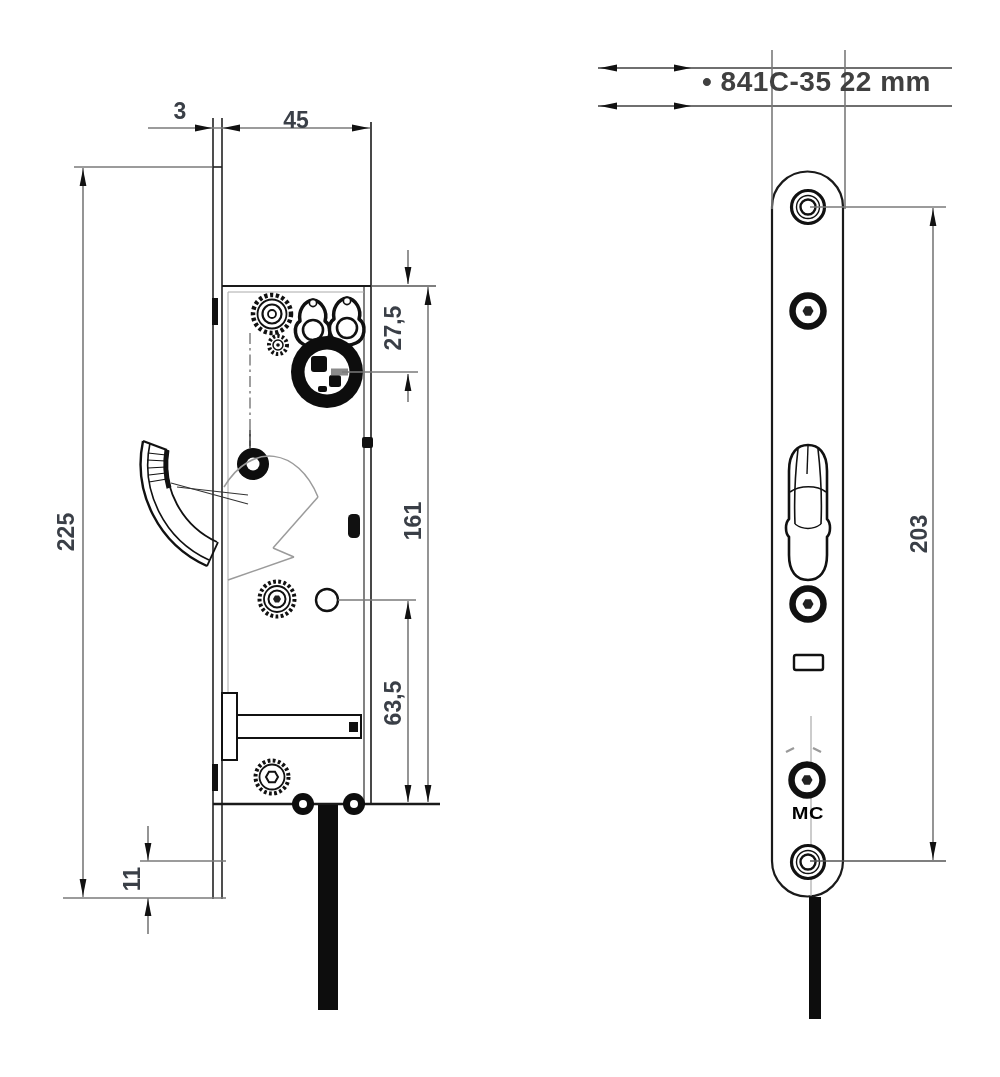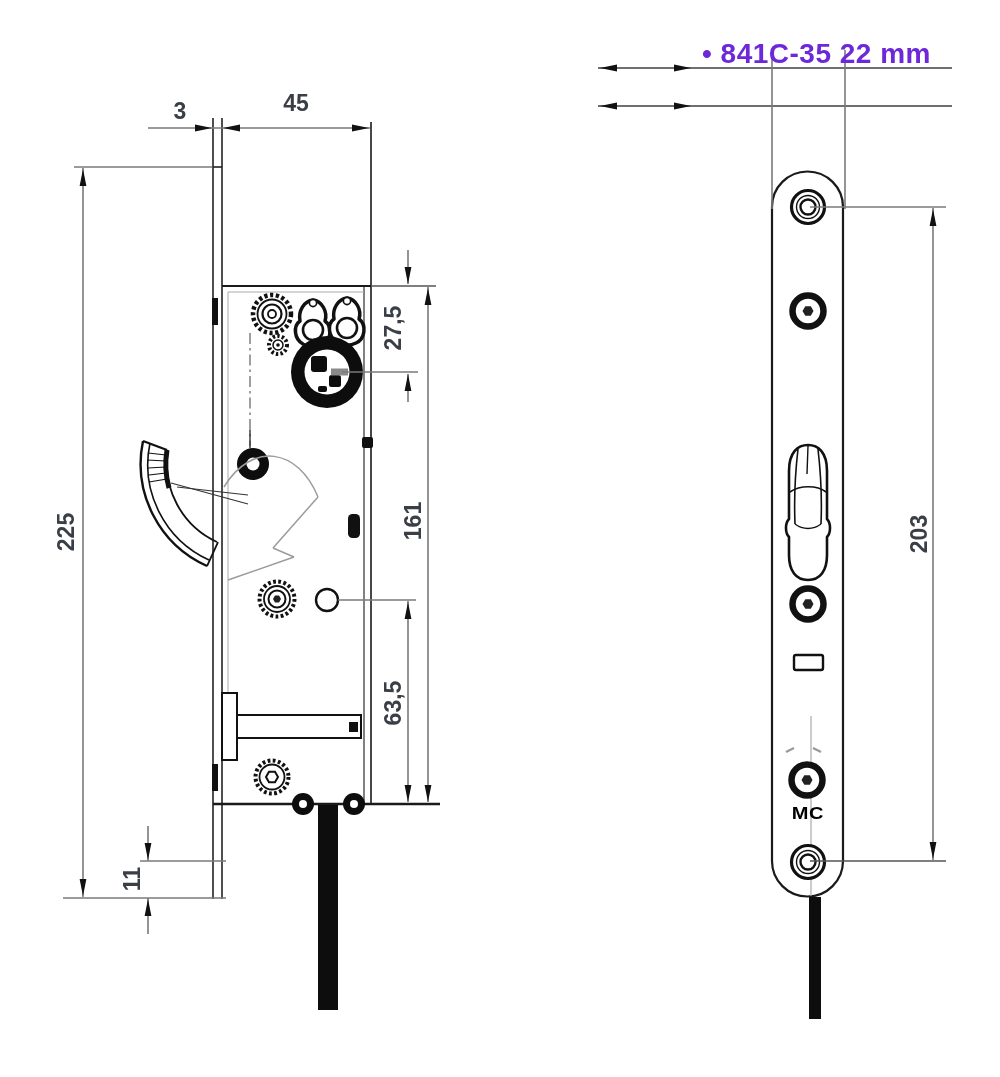--- a/index.html
+++ b/index.html
@@ -3,22 +3,22 @@
 <meta charset="utf-8">
 <style>
   html,body{margin:0;padding:0;background:#ffffff;}
   .canvas{position:relative;width:1000px;height:1077px;background:#fff;overflow:hidden;
           font-family:"Liberation Sans",sans-serif;}
   svg{position:absolute;left:0;top:0;}
   .dim-label{position:absolute;font-family:"Liberation Sans",sans-serif;font-weight:600;
              font-size:23px;color:#3a3f47;transform:translate(-50%,-50%);white-space:nowrap;}
   .dim-label.rot{transform:translate(-50%,-50%) rotate(-90deg);}
   .variant-label{position:absolute;font-family:"Liberation Sans",sans-serif;font-weight:600;
-             font-size:28px;color:#6d28d9;transform:translateY(-50%);white-space:nowrap;
-             letter-spacing:0.5px;}
+             font-size:28px;color:#404040;transform:translateY(-50%);white-space:nowrap;
+             letter-spacing:0.5px;margin-top:28px;}
   .logo-label{position:absolute;font-family:"Liberation Sans",sans-serif;font-weight:900;
              font-size:16px;color:#000;transform:translate(-50%,-50%) scale(1.25,1);
              letter-spacing:0.5px;}
 </style>
 </head>
 <body>
 
 <div class="canvas">
 
 <svg width="1000" height="1077" viewBox="0 0 1000 1077">
@@ -229,21 +229,21 @@
     <polygon points="600,106 617,102.6 617,109.4"></polygon>
     <polygon points="691,106 674,102.6 674,109.4"></polygon>
     <polygon points="933,209 929.6,226 936.4,226"></polygon>
     <polygon points="933,859 929.6,842 936.4,842"></polygon>
   </g>
 </svg>
 
 <div class="variant-label" style="left:702px;top:54px;">• 841C-35 22 mm</div>
 
 <div class="dim-label" style="left:180px;top:111px;">3</div>
-<div class="dim-label" style="left:296px;top:103px;">45</div>
+<div class="dim-label" style="left:296px;top:120px;">45</div>
 <div class="dim-label rot" style="left:66px;top:532px;">225</div>
 <div class="dim-label rot" style="left:393px;top:328px;">27,5</div>
 <div class="dim-label rot" style="left:413px;top:521px;">161</div>
 <div class="dim-label rot" style="left:393px;top:703px;">63,5</div>
 <div class="dim-label rot" style="left:132px;top:879px;">11</div>
 <div class="dim-label rot" style="left:919px;top:534px;">203</div>
 
 <div class="logo-label" style="left:808px;top:814px;">MC</div>
 
 </div>

